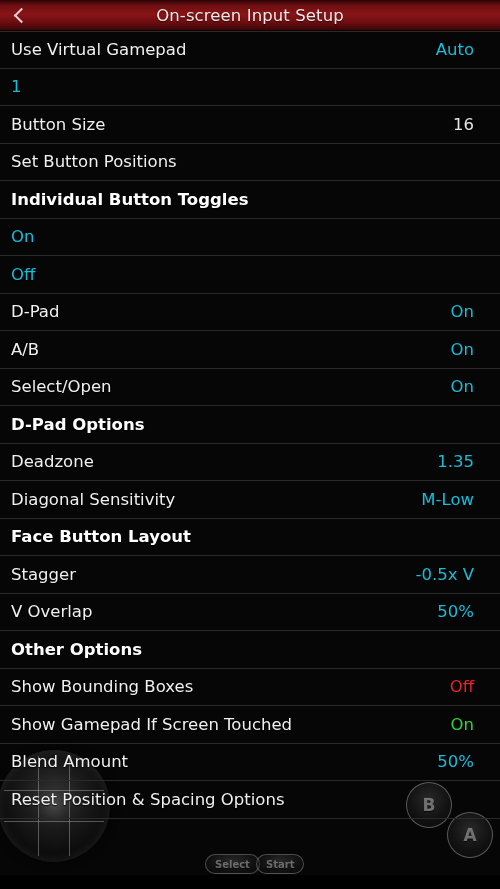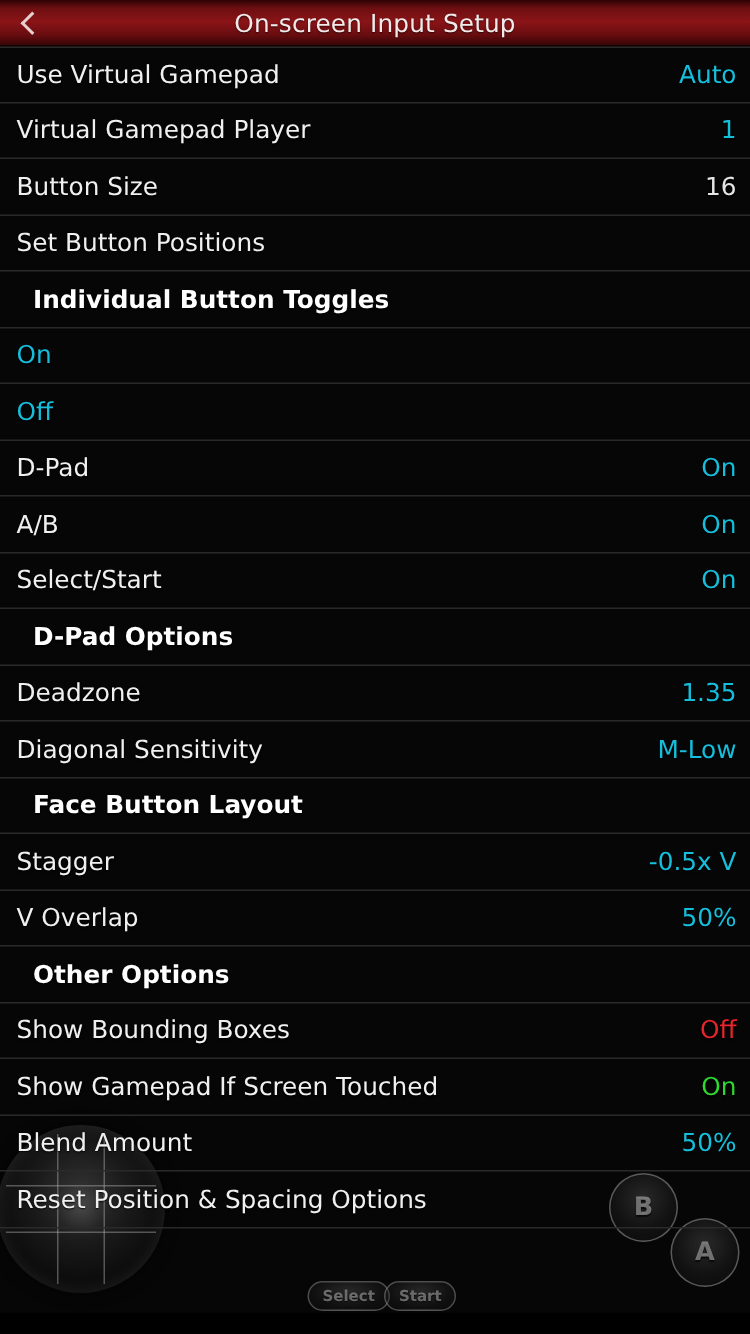--- a/index.html
+++ b/index.html
@@ -70,21 +70,21 @@
   .list {
     position: relative;
     z-index: 3;
   }
   .row {
     position: relative;
     height: 37.5px;
     display: flex;
     align-items: center;
     justify-content: space-between;
-    padding: 0 9px 0 11px;
+    padding: 0 26px 0 11px;
     box-sizing: border-box;
     background: transparent;
     border-bottom: 1px solid #2a2a2a;
   }
   .row.first { border-top: 1px solid #2a2a2a; }
   .row-label {
     font-size: 16.5px;
     color: #f0f0f0;
     white-space: nowrap;
     text-shadow: 0 1px 1px rgba(0,0,0,0.85);
@@ -101,21 +101,20 @@
     align-items: center;
     padding: 0 11px;
     box-sizing: border-box;
     border-bottom: 1px solid #2a2a2a;
   }
   .section-label {
     font-size: 16.5px;
     font-weight: bold;
     color: #ffffff;
     text-shadow: 0 1px 1px rgba(0,0,0,0.85);
-    margin-left: 11px;
   }
 
   
   .overlay {
     position: absolute;
     left: 0; top: 0;
     width: 500px; height: 889px;
     pointer-events: none;
     z-index: 2;
   }
@@ -209,21 +208,20 @@
     </div>
     <div class="title-text">On-screen Input Setup</div>
   </div>
 
   <div class="list" id="list">
       <div class="row first">
         <span class="row-label">Use Virtual Gamepad</span>
         <span class="row-value" style="color: rgb(21, 190, 219);">Auto</span>
       </div>
       <div class="row">
-        <span class="row-label">Virtual Gamepad Player</span>
         <span class="row-value" style="color: rgb(21, 190, 219);">1</span>
       </div>
       <div class="row">
         <span class="row-label">Button Size</span>
         <span class="row-value" style="color: #e5e5e5;">16</span>
       </div>
       <div class="row">
         <span class="row-label">Set Button Positions</span>
         <span class="row-value" style="color: rgb(21, 190, 219);"></span>
       </div>
@@ -238,21 +236,21 @@
       </div>
       <div class="row">
         <span class="row-label">D-Pad</span>
         <span class="row-value" style="color: rgb(21, 190, 219);">On</span>
       </div>
       <div class="row">
         <span class="row-label">A/B</span>
         <span class="row-value" style="color: rgb(21, 190, 219);">On</span>
       </div>
       <div class="row">
-        <span class="row-label">Select/Start</span>
+        <span class="row-label">Select/Open</span>
         <span class="row-value" style="color: rgb(21, 190, 219);">On</span>
       </div>
       <div class="section">
         <span class="section-label">D-Pad Options</span>
       </div>
       <div class="row">
         <span class="row-label">Deadzone</span>
         <span class="row-value" style="color: rgb(21, 190, 219);">1.35</span>
       </div>
       <div class="row">

